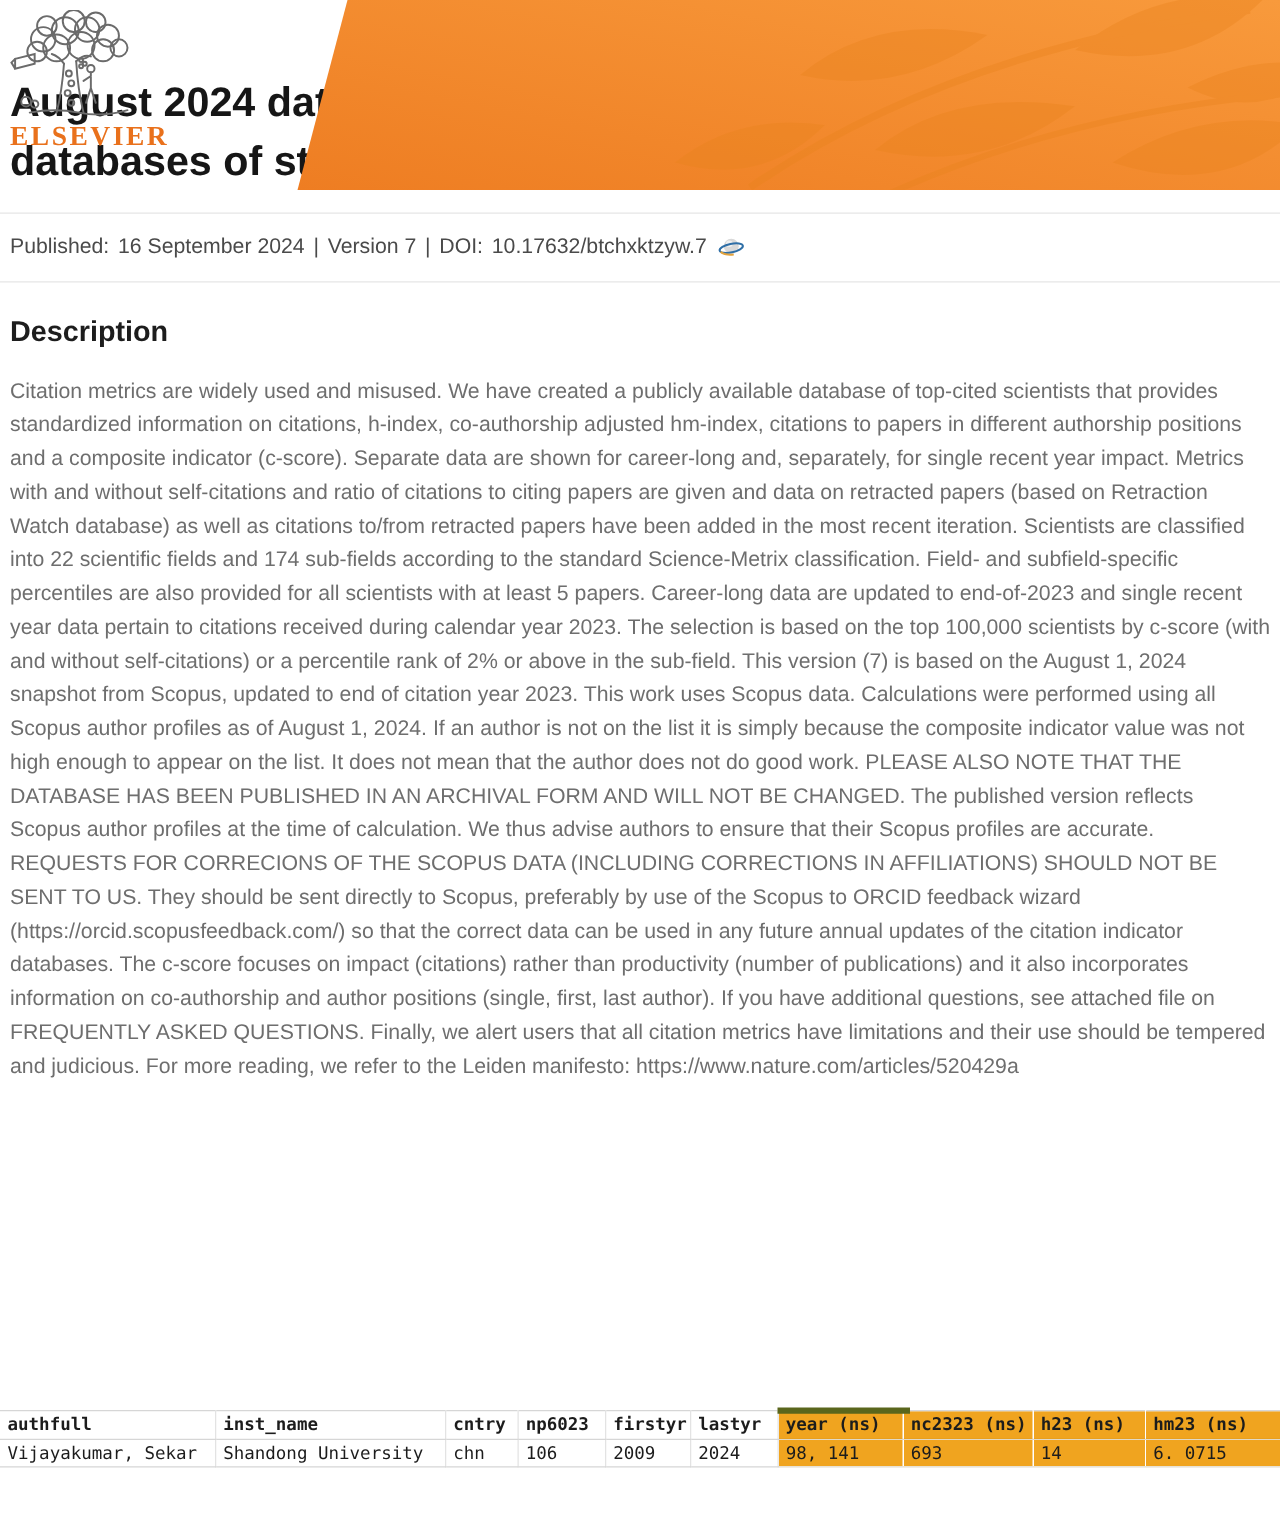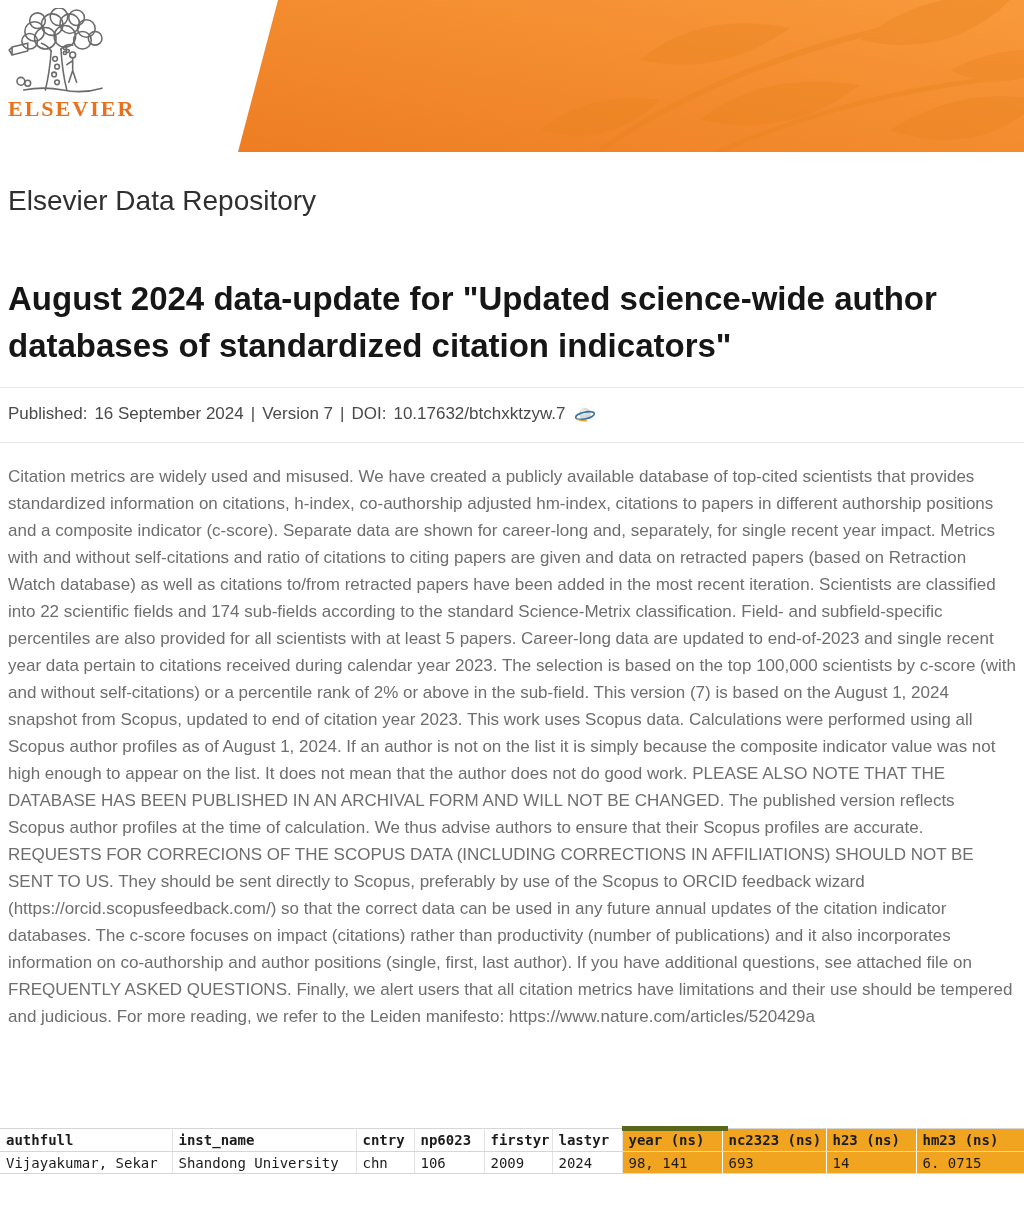--- a/index.html
+++ b/index.html
@@ -108,21 +108,20 @@
       <circle cx="66" cy="48" r="3"></circle>
       <path d="M66 51 L66 64 M66 54 L60 58 M66 64 L62 76 M66 64 L70 76"></path>
       <path d="M4 40 L20 36 L20 44 L4 48 Z M4 40 L1 43 L4 48"></path>
       <path d="M16 84 Q36 80 56 84 T96 82"></path>
       <circle cx="13" cy="75" r="4"></circle>
         <circle cx="20" cy="77" r="3"></circle>
     </svg>
     <span class="logo-wordmark">ELSEVIER</span>
   </div>
 
-  <div class="site-name">Elsevier Data Repository</div>
 
   <h1 class="dataset-title">August 2024 data-update for "Updated science-wide author databases of standardized citation indicators"</h1>
 
   <hr class="rule">
 
   <div class="meta">
     <div class="meta-row">
       <span>Published:</span>
       <span>16 September 2024</span>
       <span>|</span>
@@ -134,20 +133,21 @@
         <circle cx="11" cy="8" r="6" fill="#d9d9d9"></circle>
         <circle cx="9.5" cy="6" r="2.6" fill="#f0f0f0"></circle>
         <ellipse cx="11" cy="9.5" rx="9.5" ry="3.4" fill="none" stroke="#2f6fa7" stroke-width="1.6" transform="rotate(-12 11 9.5)"></ellipse>
         <path d="M2.5 12.5 Q6 15.5 13 14.6" fill="none" stroke="#e2a23c" stroke-width="1.6"></path>
       </svg>
     </div>
   </div>
 
   <hr class="rule2">
 
+  <h2 class="desc-heading">Description</h2>
   <p class="desc-body">Citation metrics are widely used and misused. We have created a publicly available database of top-cited scientists that provides standardized information on citations, h-index, co-authorship adjusted hm-index, citations to papers in different authorship positions and a composite indicator (c-score). Separate data are shown for career-long and, separately, for single recent year impact. Metrics with and without self-citations and ratio of citations to citing papers are given and data on retracted papers (based on Retraction Watch database) as well as citations to/from retracted papers have been added in the most recent iteration. Scientists are classified into 22 scientific fields and 174 sub-fields according to the standard Science-Metrix classification. Field- and subfield-specific percentiles are also provided for all scientists with at least 5 papers. Career-long data are updated to end-of-2023 and single recent year data pertain to citations received during calendar year 2023. The selection is based on the top 100,000 scientists by c-score (with and without self-citations) or a percentile rank of 2% or above in the sub-field. This version (7) is based on the August 1, 2024 snapshot from Scopus, updated to end of citation year 2023. This work uses Scopus data. Calculations were performed using all Scopus author profiles as of August 1, 2024. If an author is not on the list it is simply because the composite indicator value was not high enough to appear on the list. It does not mean that the author does not do good work. PLEASE ALSO NOTE THAT THE DATABASE HAS BEEN PUBLISHED IN AN ARCHIVAL FORM AND WILL NOT BE CHANGED. The published version reflects Scopus author profiles at the time of calculation. We thus advise authors to ensure that their Scopus profiles are accurate. REQUESTS FOR CORRECIONS OF THE SCOPUS DATA (INCLUDING CORRECTIONS IN AFFILIATIONS) SHOULD NOT BE SENT TO US. They should be sent directly to Scopus, preferably by use of the Scopus to ORCID feedback wizard (https://orcid.scopusfeedback.com/) so that the correct data can be used in any future annual updates of the citation indicator databases. The c-score focuses on impact (citations) rather than productivity (number of publications) and it also incorporates information on co-authorship and author positions (single, first, last author). If you have additional questions, see attached file on FREQUENTLY ASKED QUESTIONS. Finally, we alert users that all citation metrics have limitations and their use should be tempered and judicious. For more reading, we refer to the Leiden manifesto: https://www.nature.com/articles/520429a</p>
 
   <div class="preview">
     <div class="strip"></div>
     <table>
       <colgroup>
         <col style="width:172px">
           <col style="width:184px">
           <col style="width:58px">
         <col style="width:70px">

